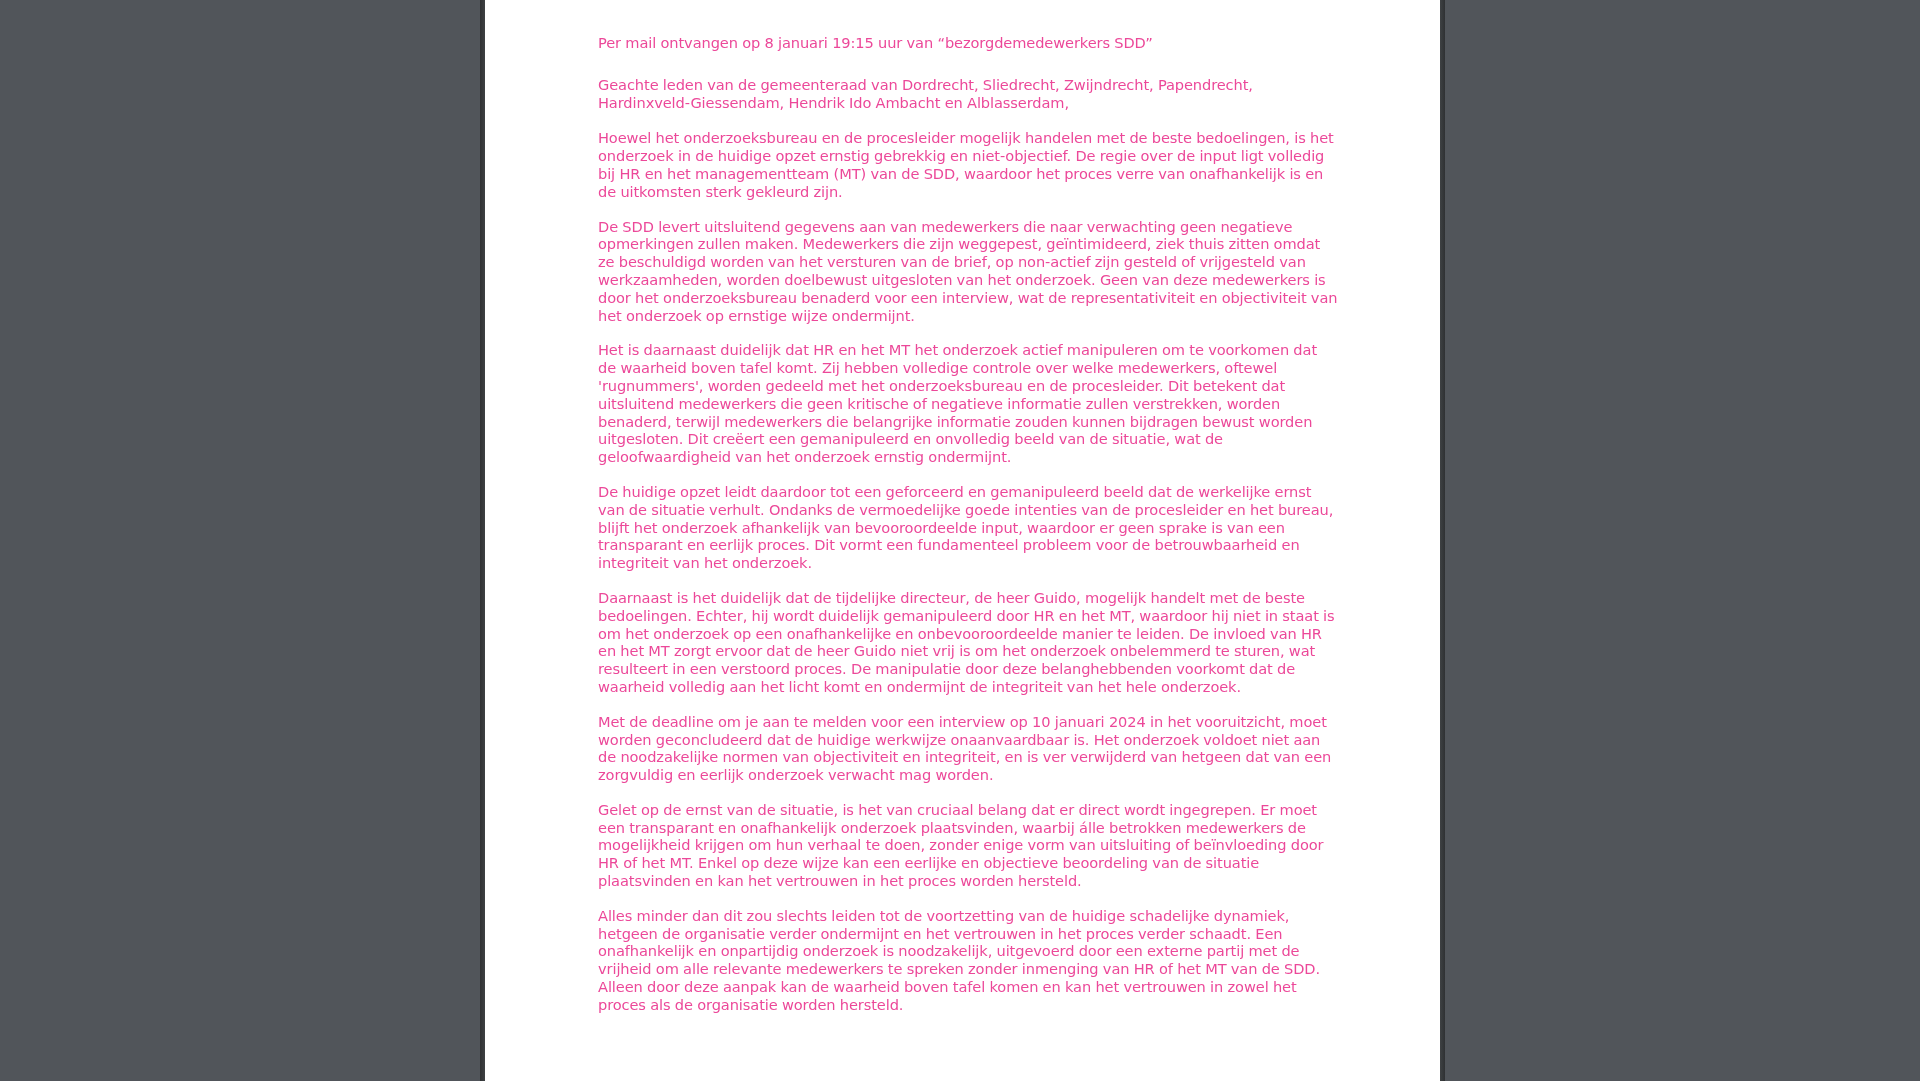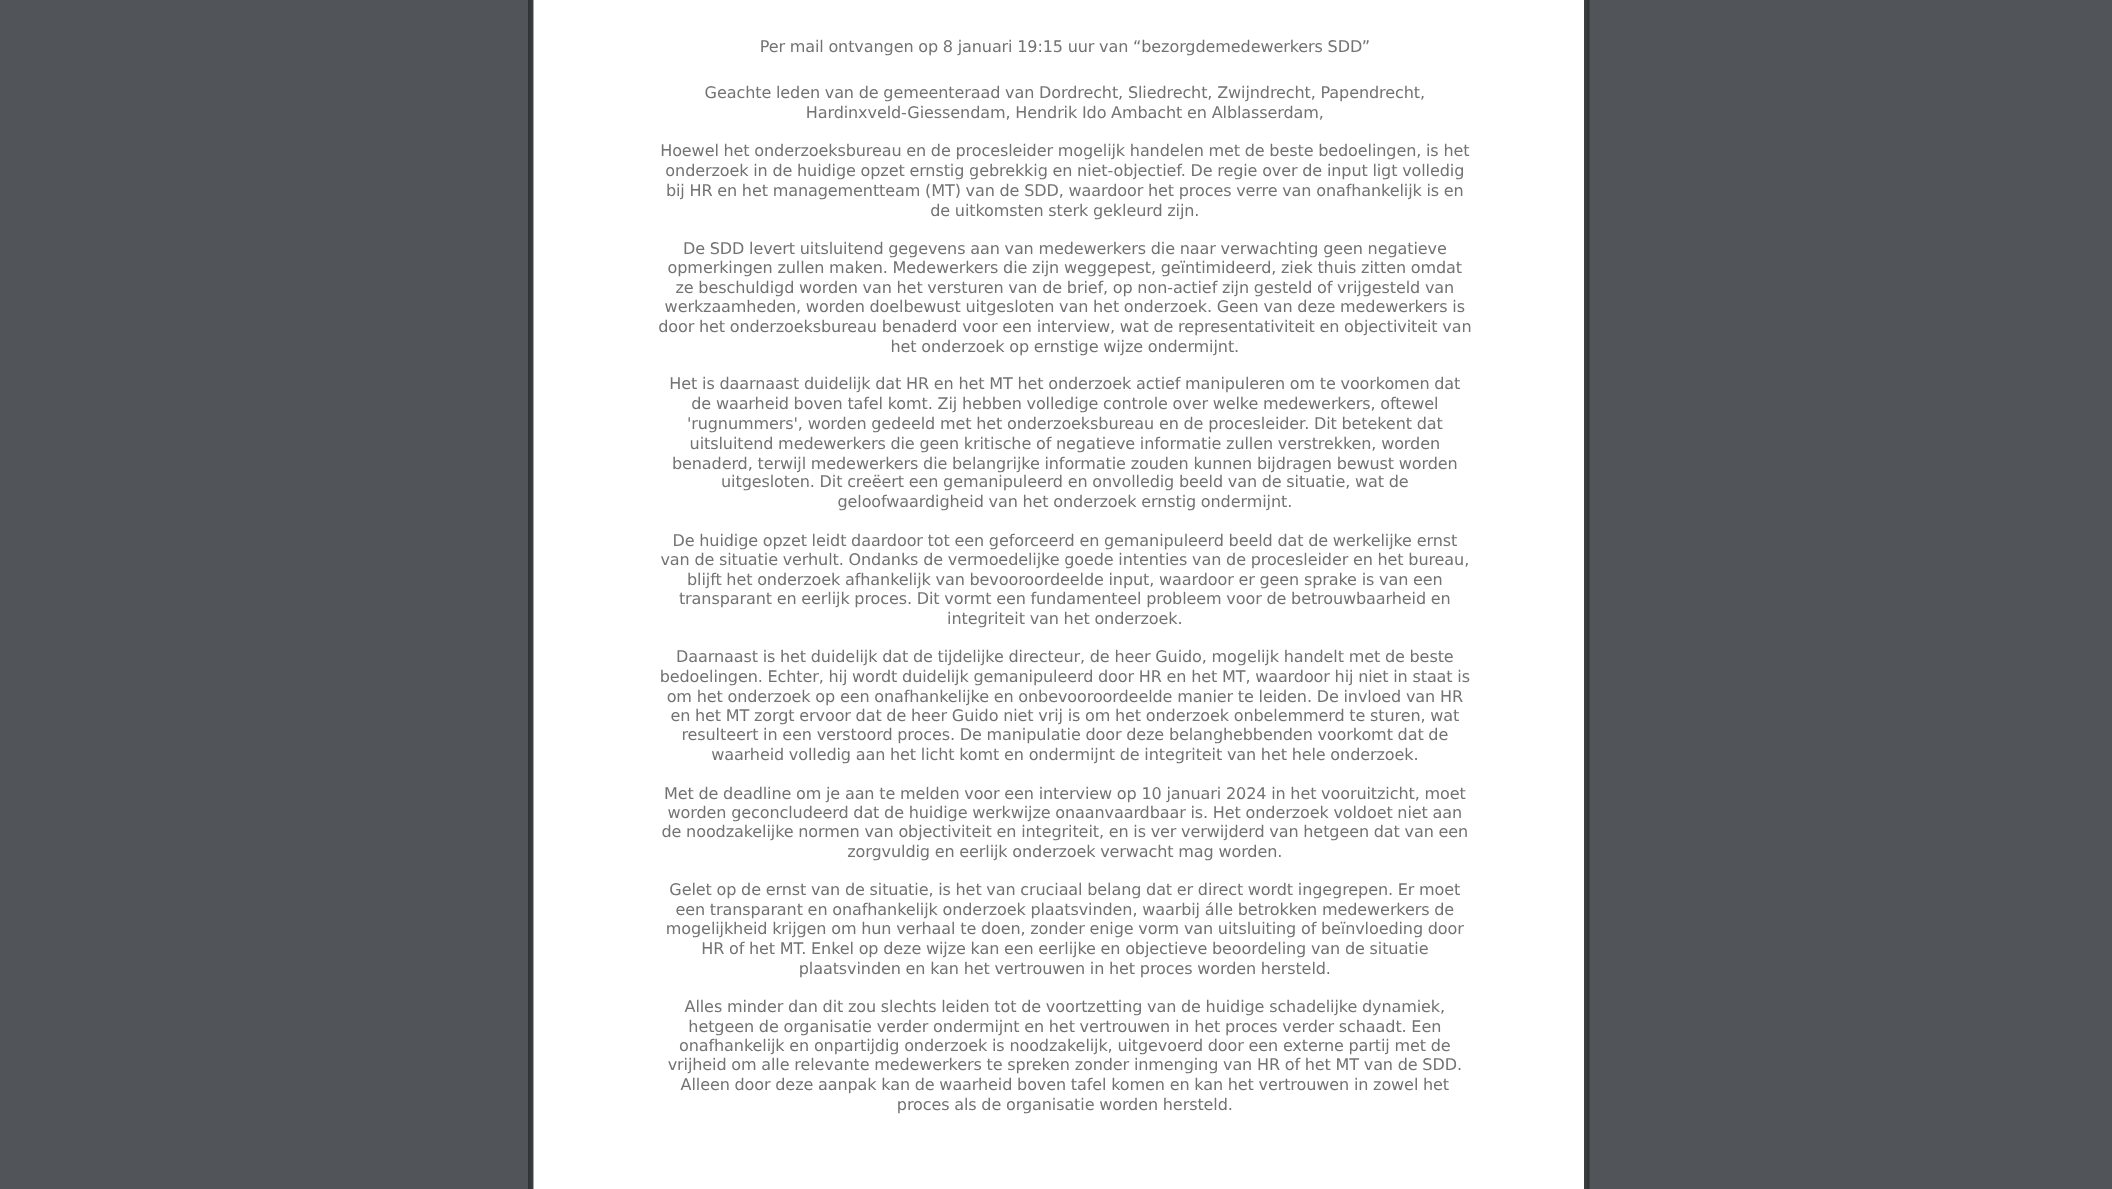--- a/index.html
+++ b/index.html
@@ -51,29 +51,28 @@
   }
 
   #doc-body {
     position: absolute;
     left: 113px;
     top: 34px;
     width: 740px;
   }
 
   .para {
-    color: #737373;
+    color: #ec4899;
     font-family: "DejaVu Sans", sans-serif;
     font-size: 14.6px;
     line-height: 17.8px;
     margin: 0 0 17px 0;
     letter-spacing: -0.1px;
     white-space: pre-wrap;
     word-spacing: -0.2px;
-    text-align: center;
   }
 
   .para.intro {
     margin-bottom: 24px;
   }
 
   .para.salutation {
     margin-bottom: 18px;
   }
 </style>

